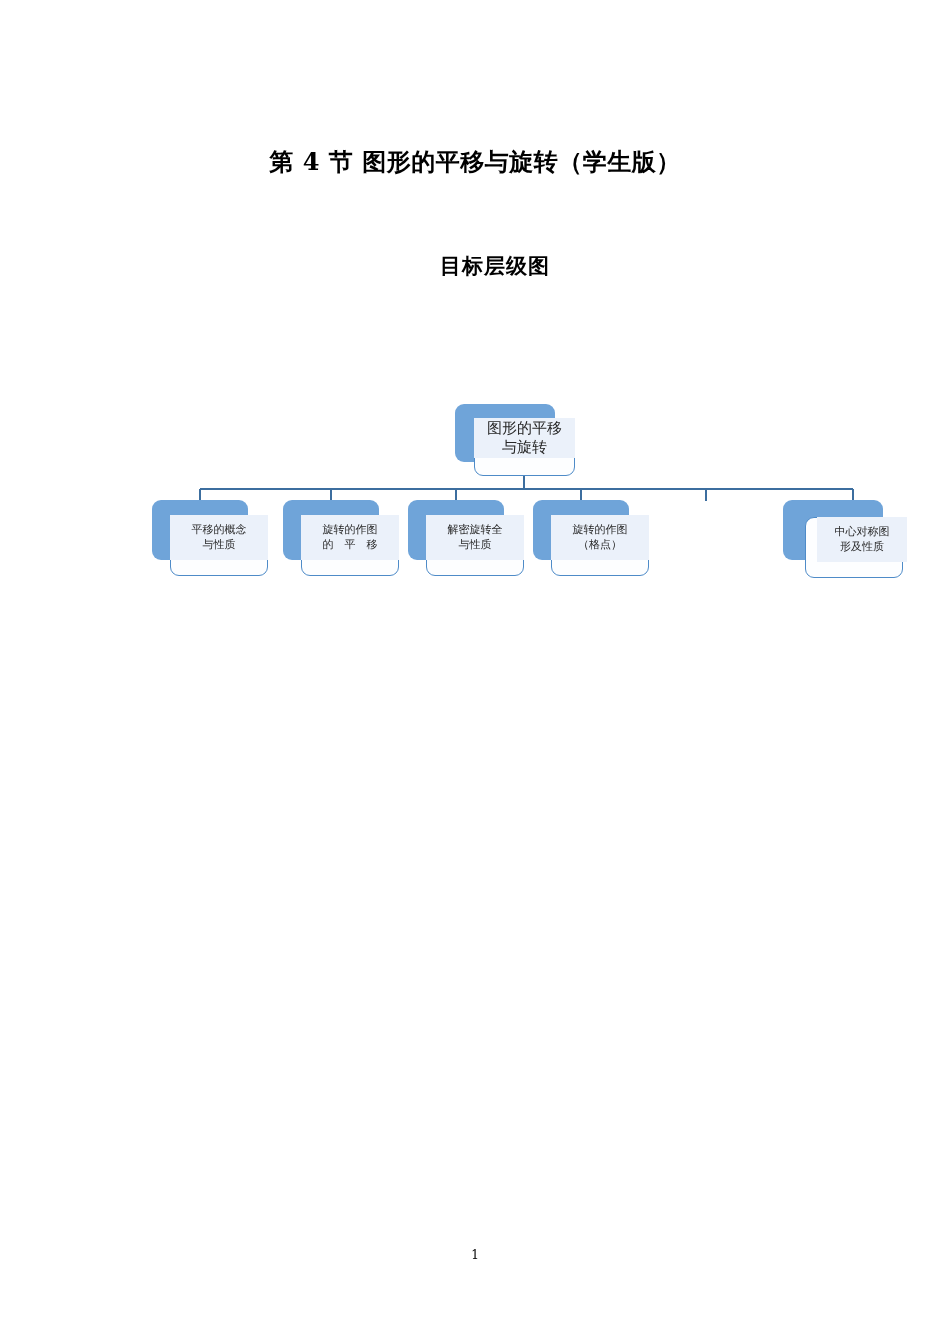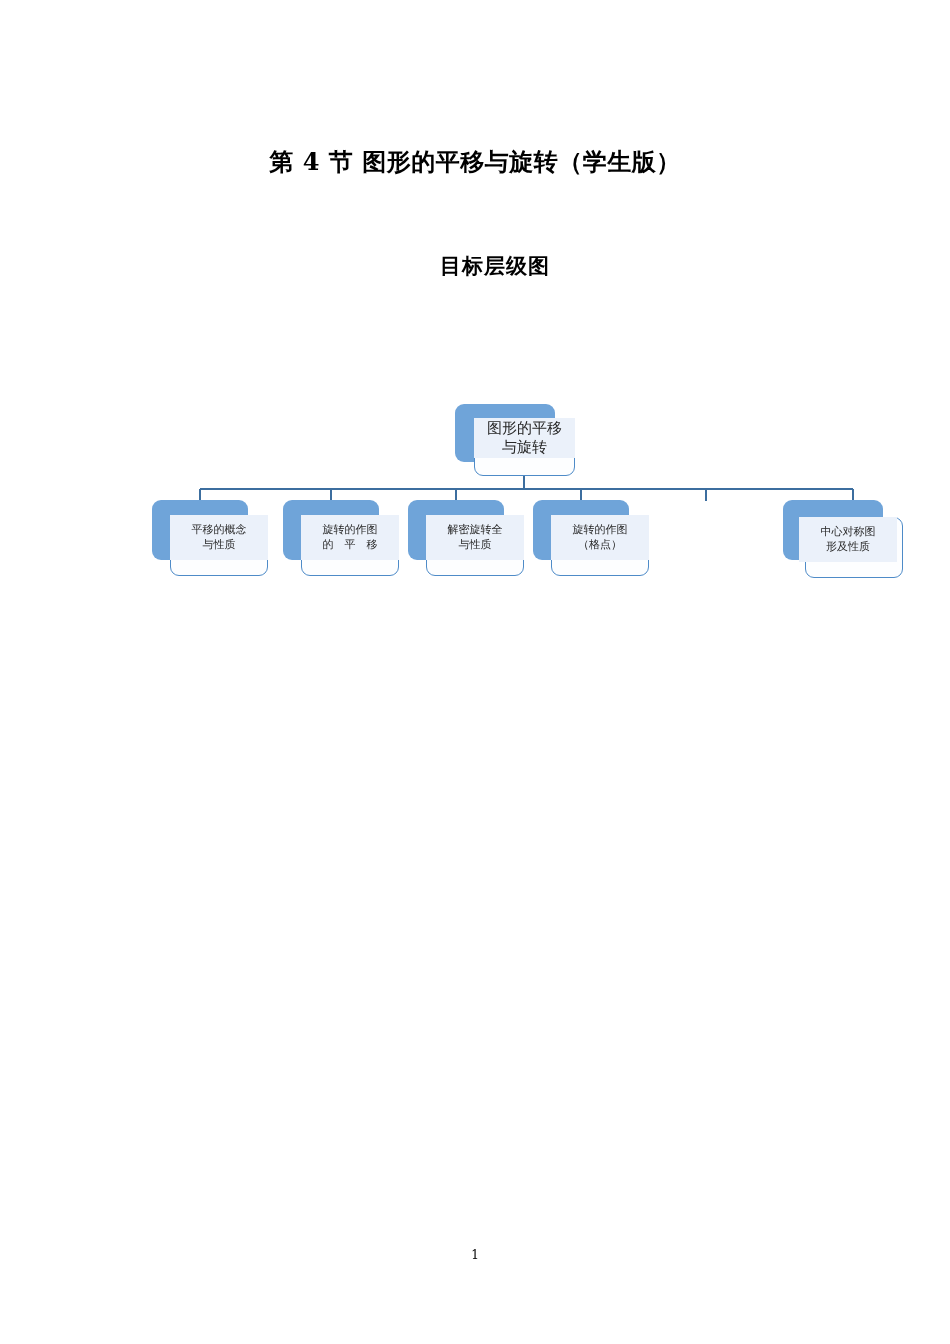--- a/index.html
+++ b/index.html
@@ -126,21 +126,21 @@
   .node-c0 { left: 152px; }
   .node-c1 { left: 283px; }
   .node-c2 { left: 408px; }
   .node-c3 { left: 533px; }
   .node-c4 { left: 658px; }
   .node-c5 { left: 783px; }
 
   
   .node-c5 .node-shadow { width: 100px; height: 60px; }
   .node-c5 .node-card   { left: 22px; top: 17px; width: 98px; height: 61px; }
-  .node-c5 .node-textwrap { left: 16px; top: 17px; width: 98px; height: 45px; }
+  .node-c5 .node-textwrap { left: 34px; top: 17px; width: 90px; height: 45px; }
 
   
   .page-number {
     position: absolute;
     top: 1248px;
     left: 0;
     width: 950px;
     text-align: center;
     font-family: "DejaVu Serif", "Liberation Serif", serif;
     font-size: 12px;

